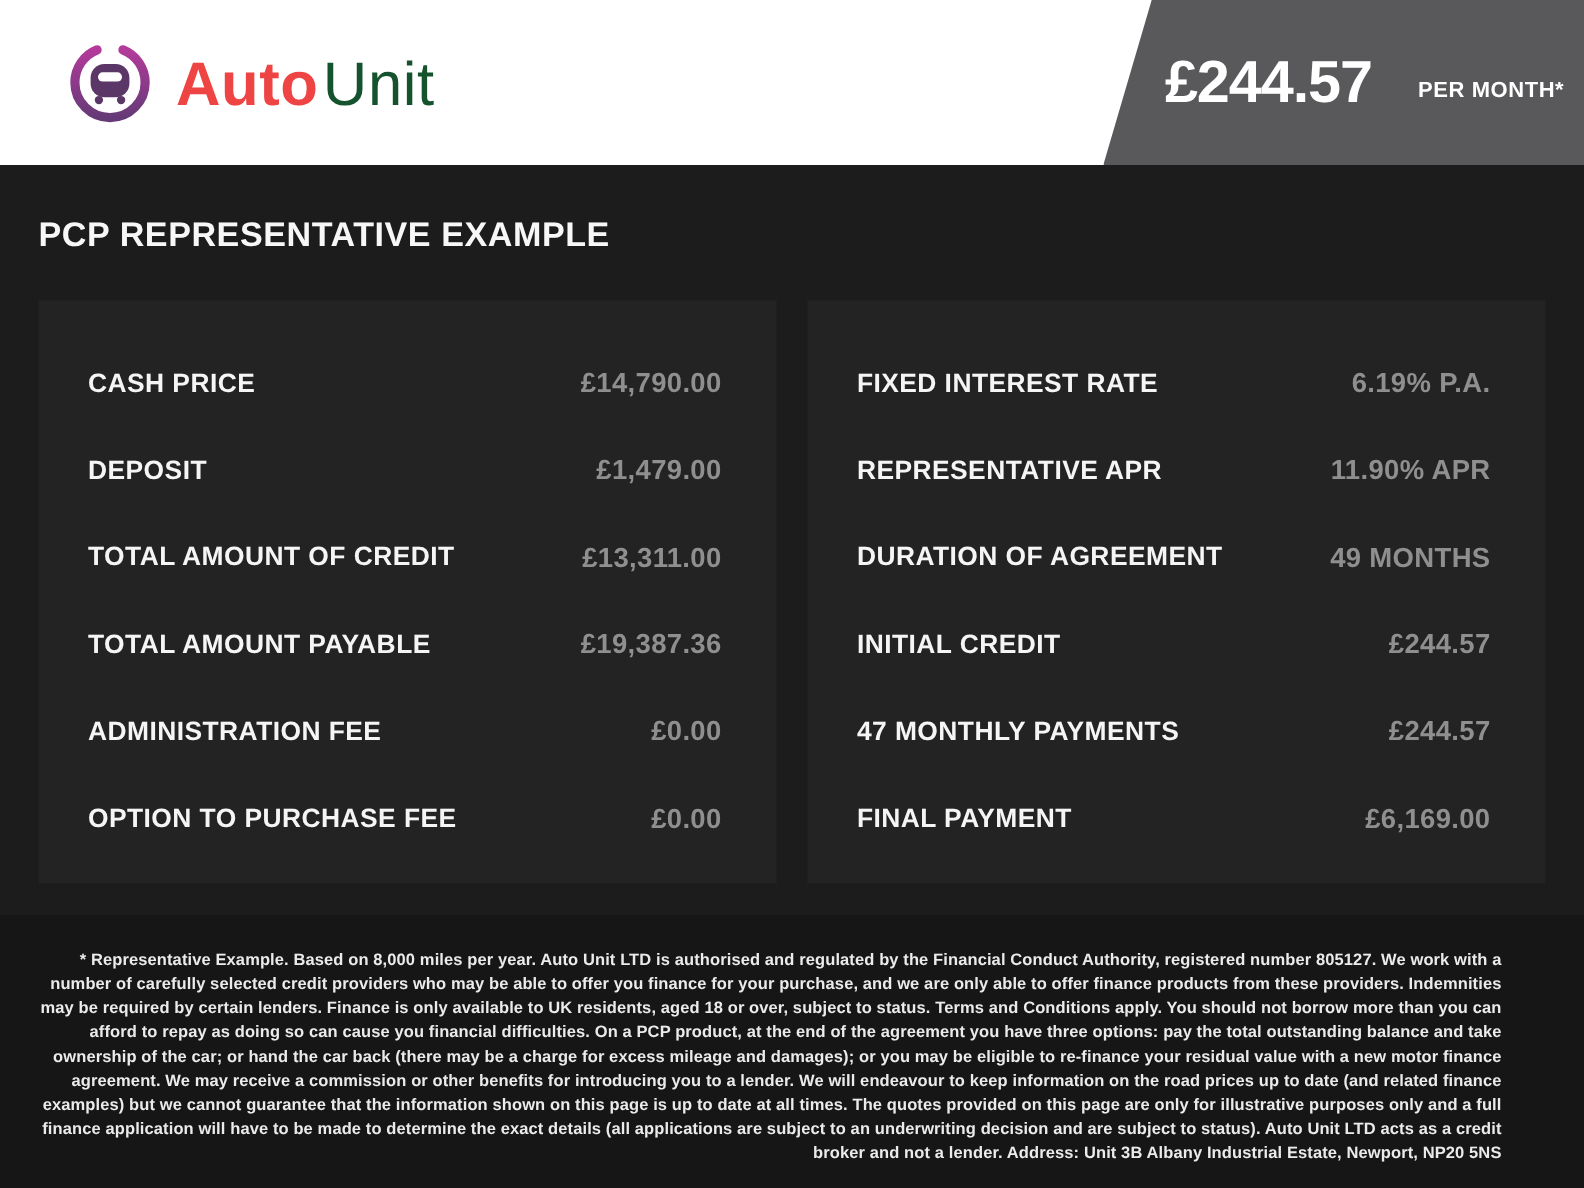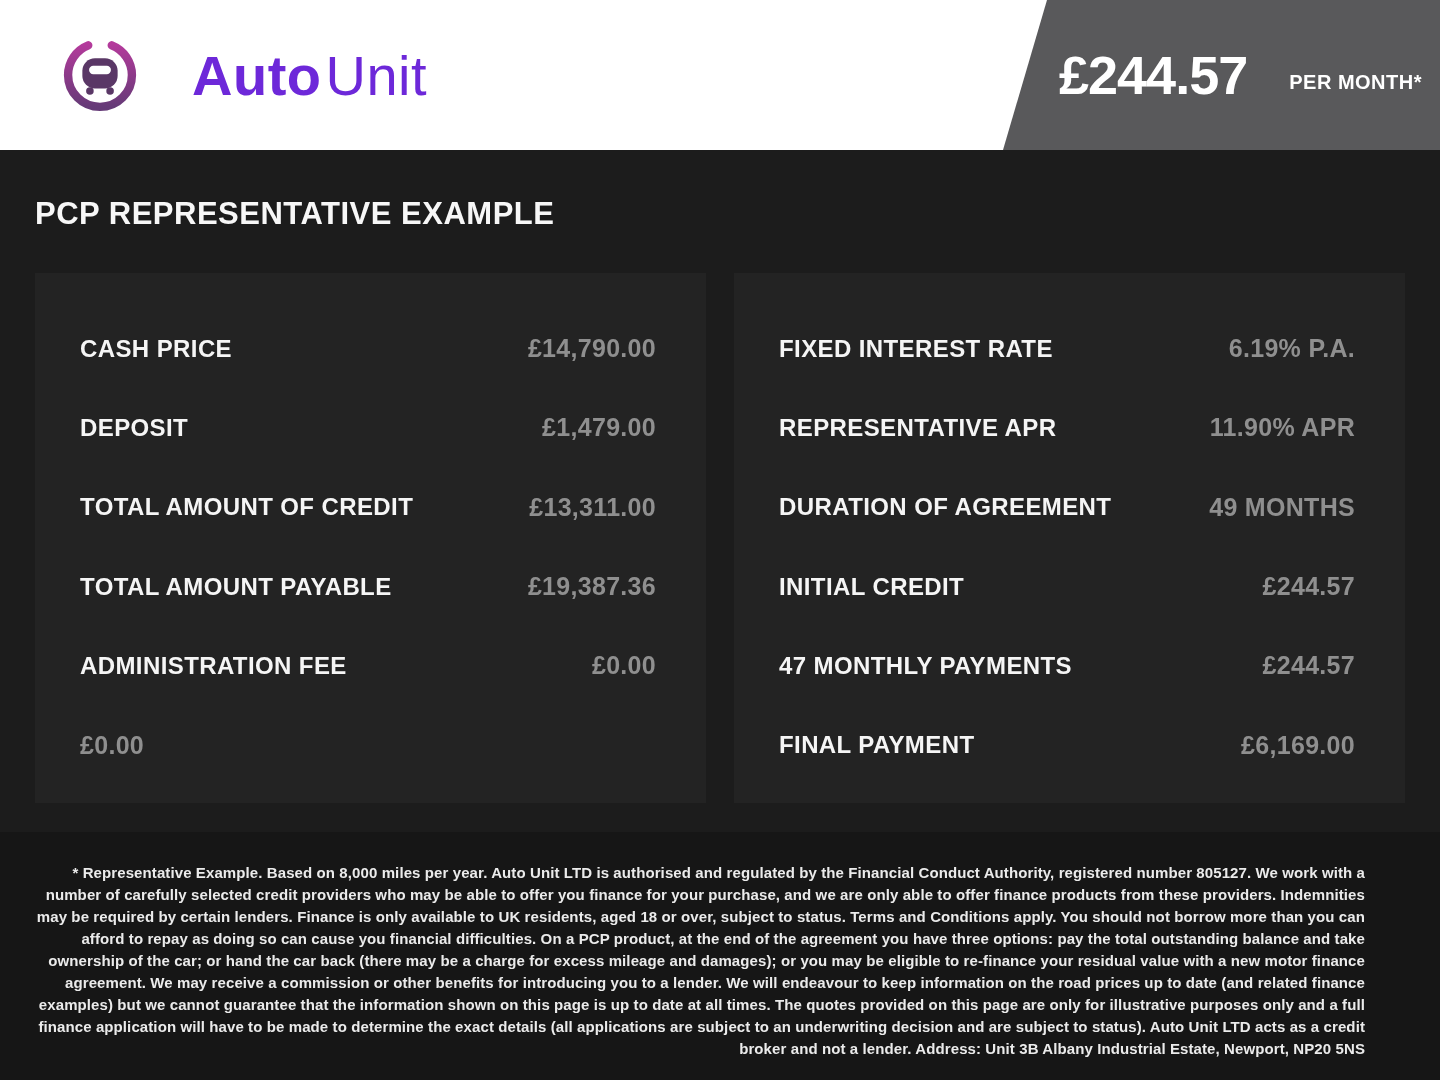--- a/index.html
+++ b/index.html
@@ -18,22 +18,22 @@
     position: relative;
     width: 100%;
     height: 150px;
     background: #ffffff;
     display: flex;
     align-items: center;
     padding-left: 58px;
   }
   .logo { display: flex; align-items: center; }
   .brand-text { margin-left: 18px; font-size: 56px; letter-spacing: 0.5px; white-space: nowrap; }
-  .brand-primary { font-weight: bold; color: #6d28d9; margin-left: 32px; }
-  .brand-secondary { font-weight: normal; color: #6d28d9; margin-left: 4px; }
+  .brand-primary { font-weight: bold; color: #ef4444; }
+  .brand-secondary { font-weight: normal; color: #14532d; margin-left: 4px; }
 
   .price-banner {
     position: absolute;
     top: 0;
     left: 1003px;
     width: 437px;
     height: 150px;
     background: #59595b;
     clip-path: polygon(44px 0, 100% 0, 100% 100%, 0 100%);
     display: flex;
@@ -172,20 +172,21 @@
         </div>
         <div class="finance-row">
           <span class="finance-label">TOTAL AMOUNT PAYABLE</span>
           <span class="finance-value">£19,387.36</span>
         </div>
         <div class="finance-row">
           <span class="finance-label">ADMINISTRATION FEE</span>
           <span class="finance-value">£0.00</span>
         </div>
         <div class="finance-row">
+          <span class="finance-label">OPTION TO PURCHASE FEE</span>
           <span class="finance-value">£0.00</span>
         </div>
       </div>
 
       <div class="panel">
         <div class="finance-row">
           <span class="finance-label">FIXED INTEREST RATE</span>
           <span class="finance-value">6.19% P.A.</span>
         </div>
         <div class="finance-row">

